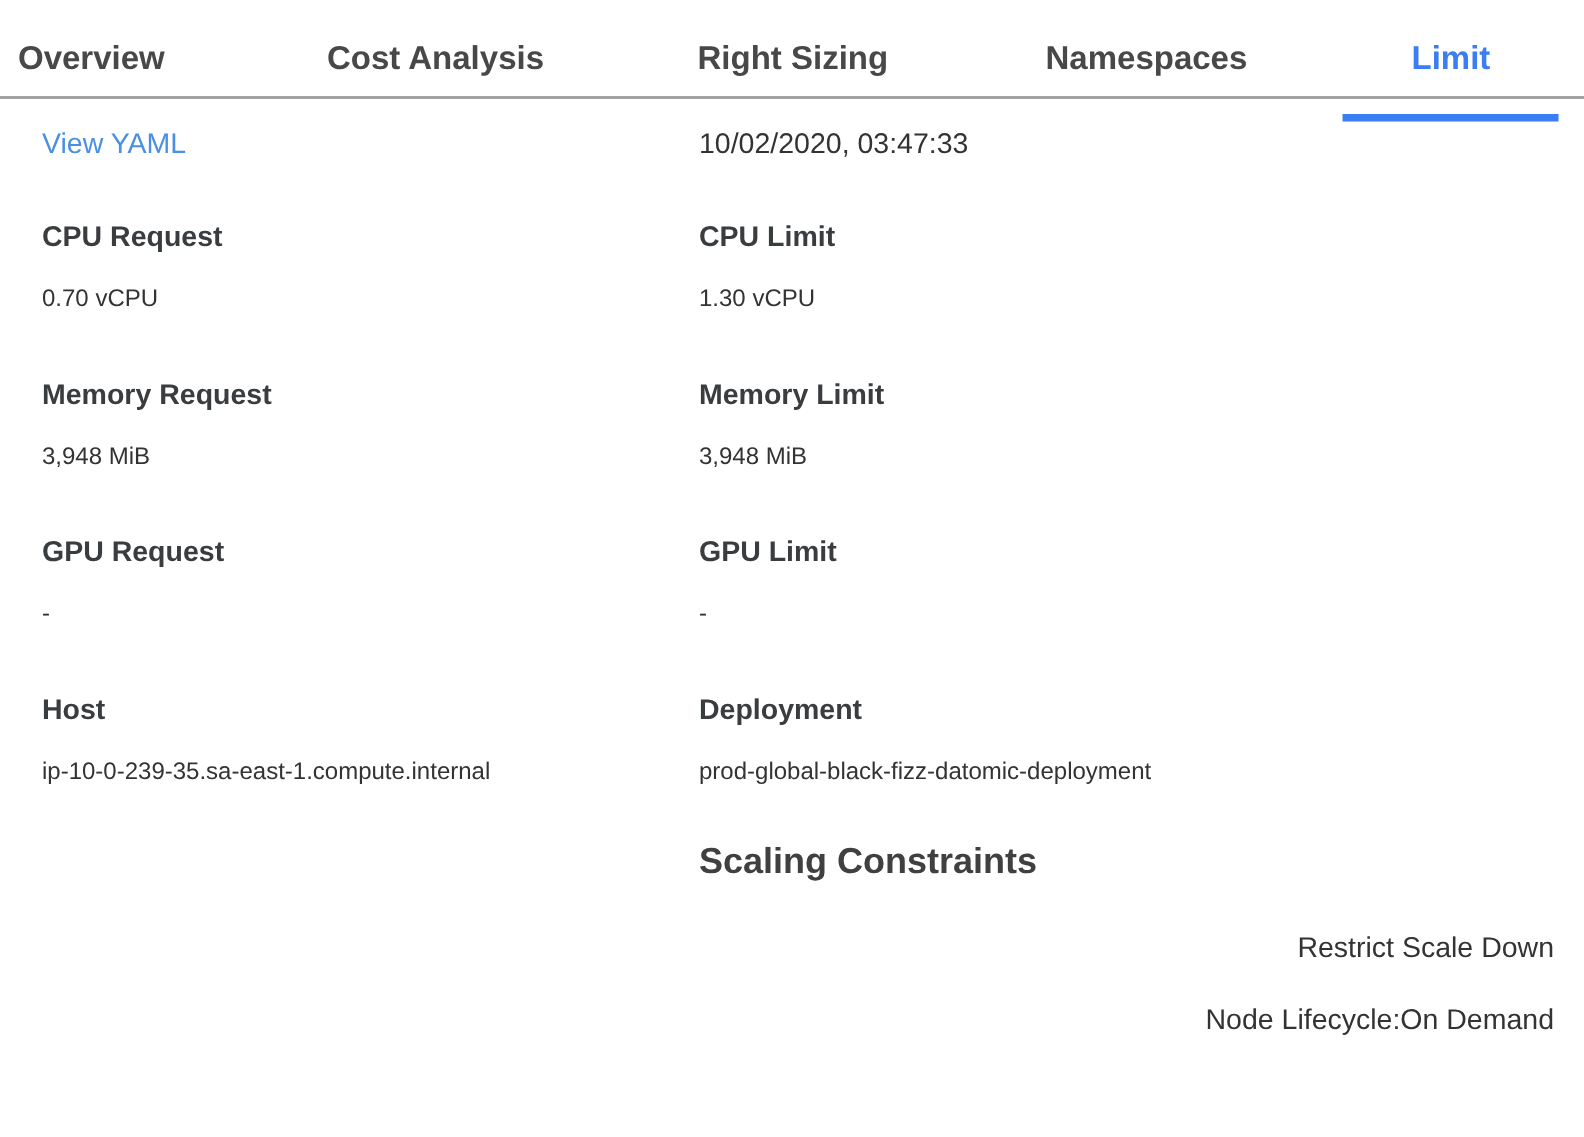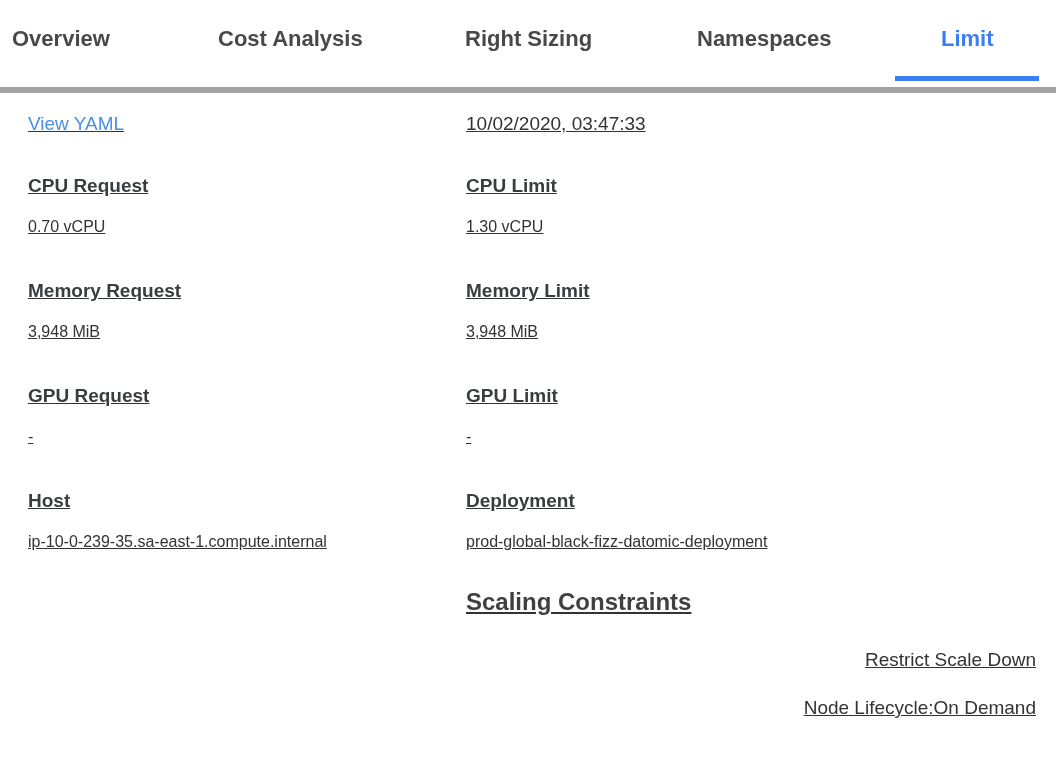--- a/index.html
+++ b/index.html
@@ -10,22 +10,22 @@
     width: 1056px;
     height: 758px;
     font-family: "Liberation Sans", "DejaVu Sans", sans-serif;
     color: #333333;
     overflow: hidden;
   }
 
   
   .tabbar {
     position: relative;
-    height: 93px;
-    border-bottom: 6px solid #a3a3a3;
+    height: 66px;
+    border-bottom: 2px solid #a3a3a3;
     background: #ffffff;
   }
   .tab {
     position: absolute;
     top: 0;
     height: 77px;
     display: flex;
     align-items: center;
     font-size: 22px;
     font-weight: 600;
@@ -48,21 +48,20 @@
     width: 144px;
     height: 5px;
     background: #3b7df2;
   }
 
   
   .content {
     display: grid;
     grid-template-columns: 438px auto;
     padding: 18px 20px 0 28px;
-    text-decoration: underline;
   }
   .topline {
     font-size: 19px;
     line-height: 26px;
     margin-bottom: 36px;
     color: #333333;
   }
   .link {
     color: #4a90e2;
     cursor: pointer;

